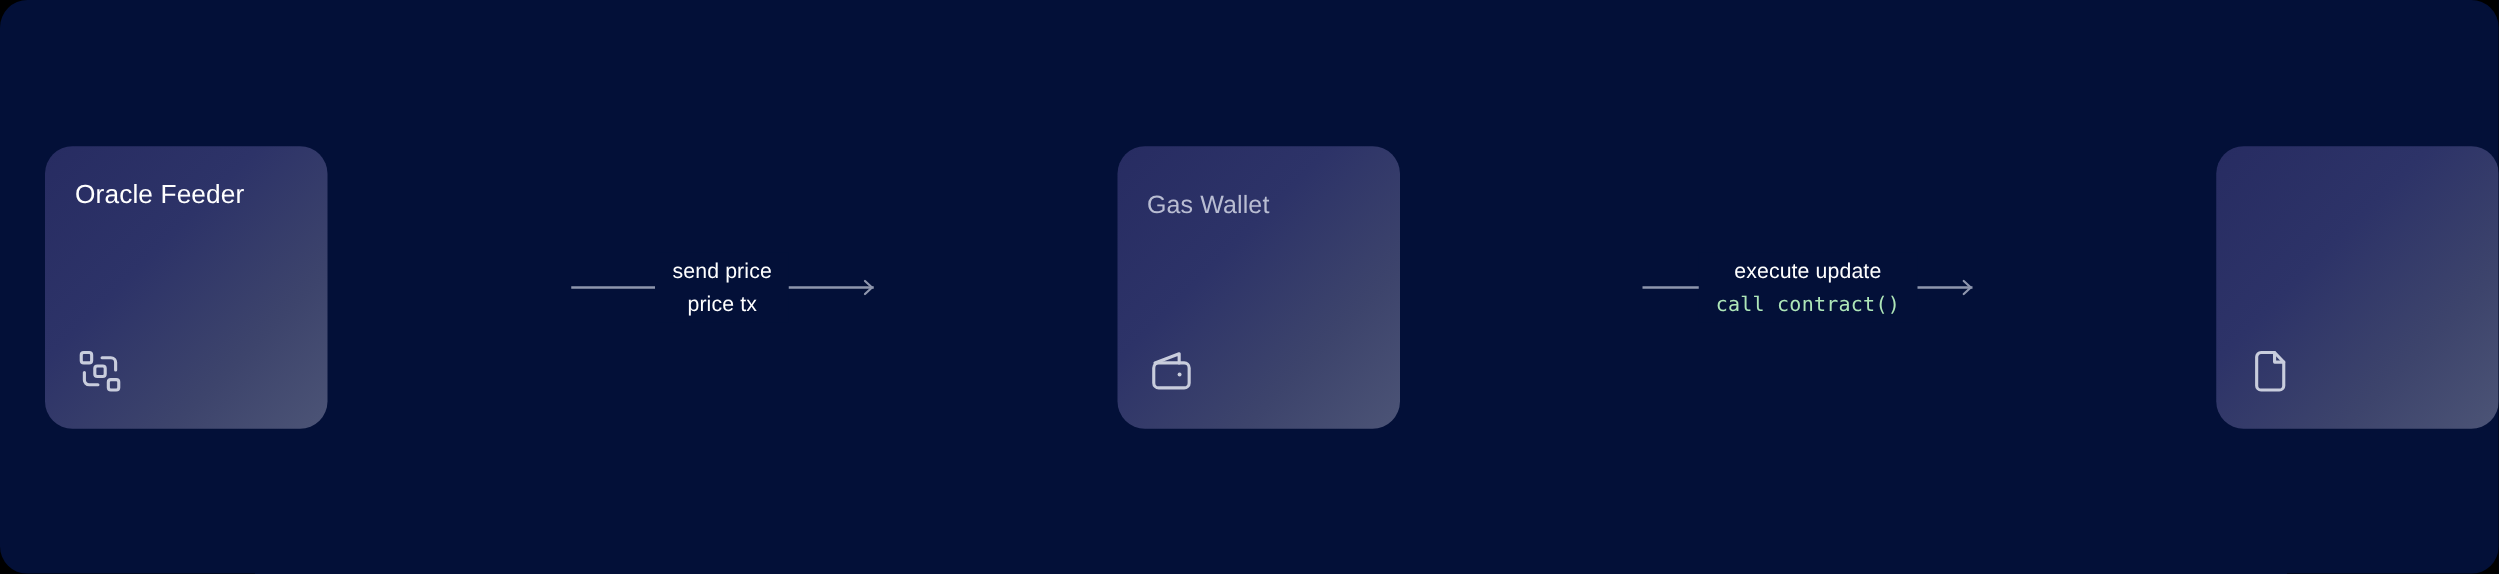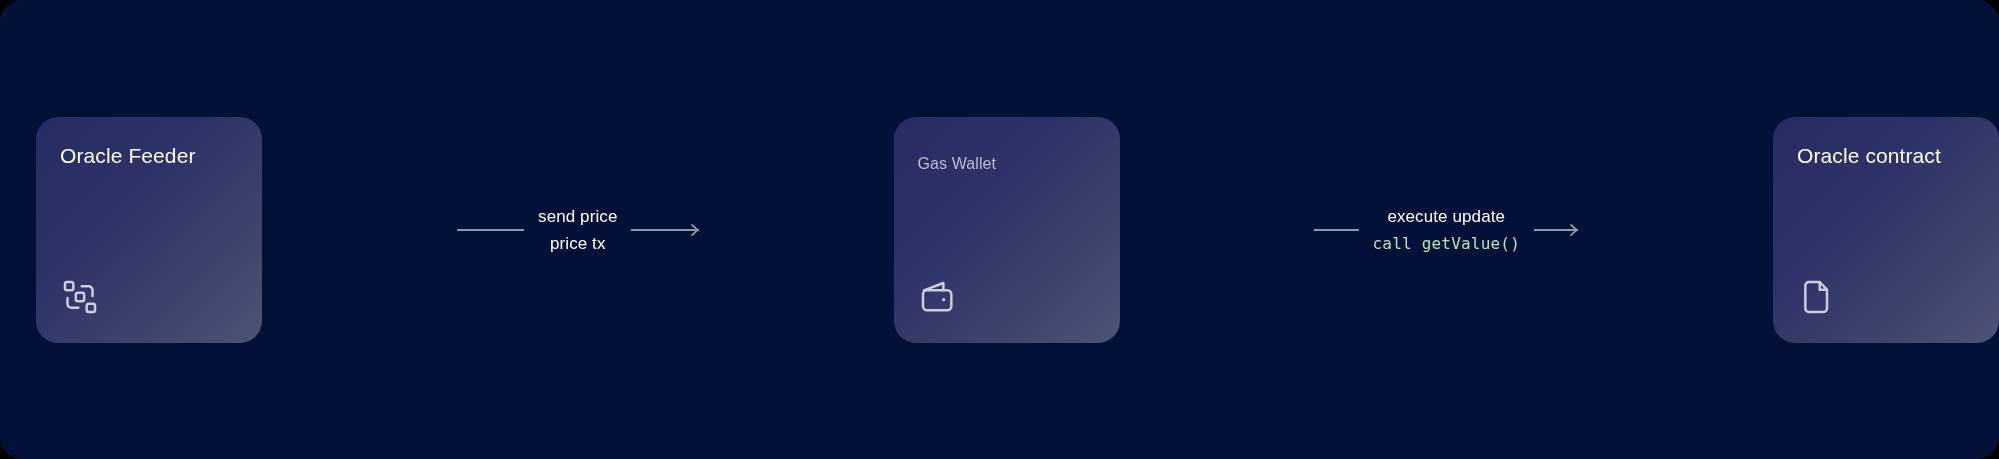--- a/index.html
+++ b/index.html
@@ -56,21 +56,21 @@
 
   .node-title {
     font-size: 21px;
     line-height: 26px;
     color: #ffffff;
     letter-spacing: 0.1px;
     white-space: nowrap;
   }
 
   .node-subtitle {
-    font-size: 16px;
+    font-size: 20px;
     line-height: 26px;
     color: #b9bdd2;
     letter-spacing: 0.1px;
     margin-top: 8px;
     white-space: nowrap;
   }
 
   .node-icon {
     position: absolute;
     left: 24px;
@@ -196,26 +196,25 @@
 
     <div class="connector connector-2">
       <span class="conn-line"></span>
       <span class="conn-arrowhead">
         <svg width="14" height="14" viewBox="0 0 14 14" fill="none" stroke="#8f96ad" stroke-width="1.8" stroke-linecap="round" stroke-linejoin="round">
           <path d="M6 1.8 L11.6 7 L6 12.2"></path>
         </svg>
       </span>
       <div class="conn-label">
         <span class="conn-text">execute update</span>
-        <span class="conn-code">call getValue()</span>
+        <span class="conn-code">call contract()</span>
       </div>
     </div>
 
     <div class="node">
-      <div class="node-title">Oracle contract</div>
       <span class="node-icon">
         <svg width="40" height="40" viewBox="0 0 24 24" fill="none" stroke="#c9cddd" stroke-width="1.5" stroke-linecap="round" stroke-linejoin="round">
           <path d="M13.6 3H7.1A2.1 2.1 0 0 0 5 5.1v13.8A2.1 2.1 0 0 0 7.1 21h8.8a2.1 2.1 0 0 0 2.1-2.1V7.6z"></path>
           <path d="M13.6 3v4.6h4.4"></path>
         </svg>
       </span>
     </div>
 
 
 

